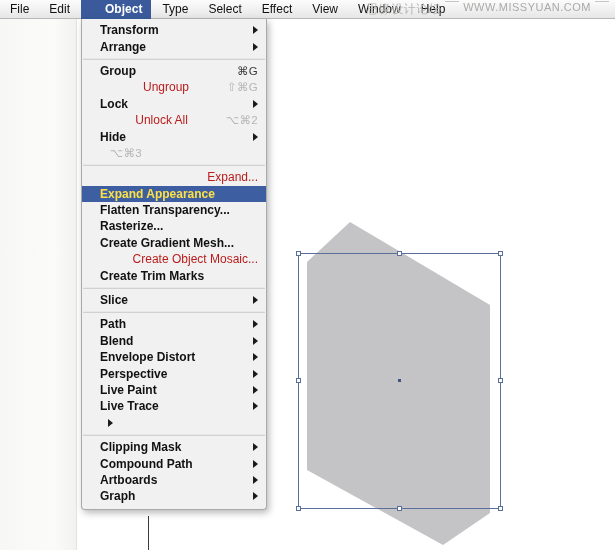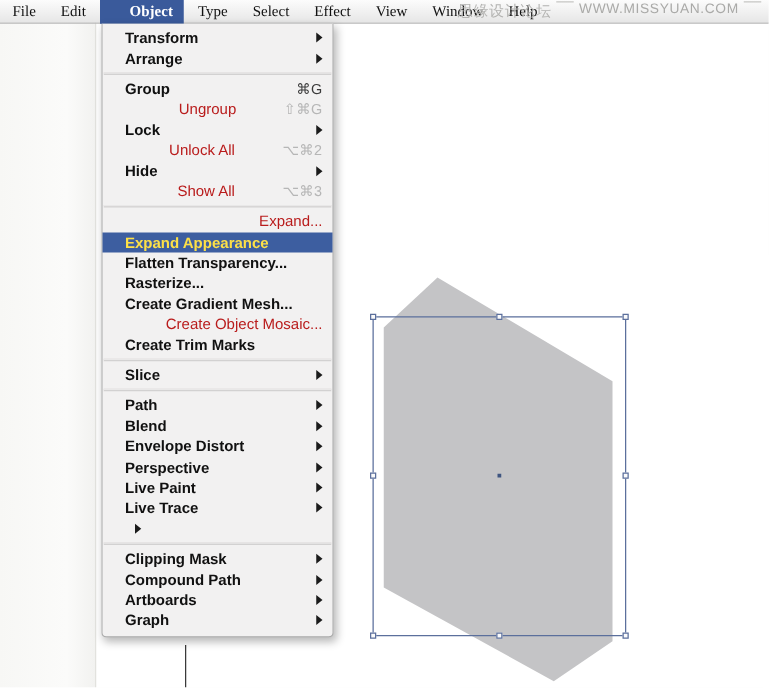--- a/index.html
+++ b/index.html
@@ -80,21 +80,21 @@
       <div class="handle" style="left: 498px; top: 378px; border-color: rgb(91, 111, 156);"></div>
       <div class="handle" style="left: 296px; top: 506px; border-color: rgb(91, 111, 156);"></div>
       <div class="handle" style="left: 397px; top: 506px; border-color: rgb(91, 111, 156);"></div>
       <div class="handle" style="left: 498px; top: 506px; border-color: rgb(91, 111, 156);"></div>
       <div class="center-pt" style="left: 398px; top: 379px;"></div>
     </div>
 
   <div class="doc-vline"></div>
 
   <div class="menubar">
-    <div id="menubar-host" style="display:flex;align-items:center;font-family:Liberation Serif, serif;">
+    <div id="menubar-host" style="display:flex;align-items:center;">
         <div class="menubar-item">File</div>
         <div class="menubar-item">Edit</div>
         <div class="menubar-item active">Object</div>
         <div class="menubar-item">Type</div>
         <div class="menubar-item">Select</div>
         <div class="menubar-item">Effect</div>
         <div class="menubar-item">View</div>
         <div class="menubar-item">Window</div>
         <div class="menubar-item">Help</div>
       </div>
@@ -130,21 +130,20 @@
       </div>
       <div class="mi disabled">
         <span class="lbl">Unlock All</span>
         <span class="sc">⌥⌘2</span>
       </div>
       <div class="mi bold">
         <span class="lbl">Hide</span>
         <span class="arrow"></span>
       </div>
       <div class="mi disabled">
-        <span class="lbl">Show All</span>
         <span class="sc">⌥⌘3</span>
       </div>
       <div class="msep"></div>
       <div class="mi disabled">
         <span class="lbl">Expand...</span>
       </div>
       <div class="mi bold sel">
         <span class="lbl">Expand Appearance</span>
       </div>
       <div class="mi bold">

